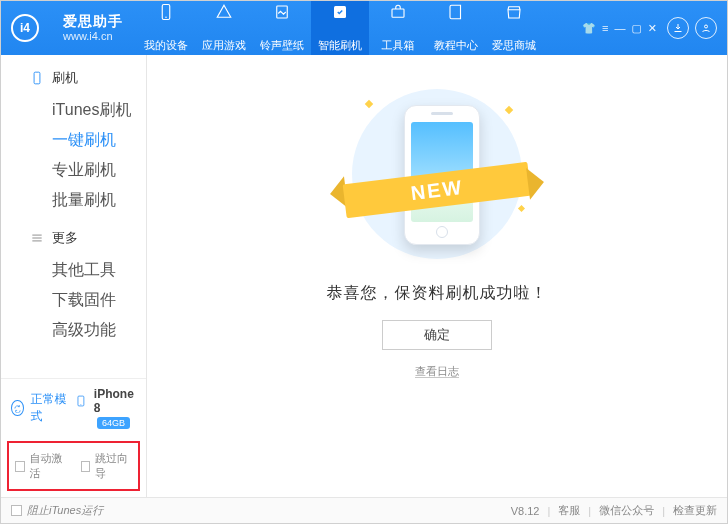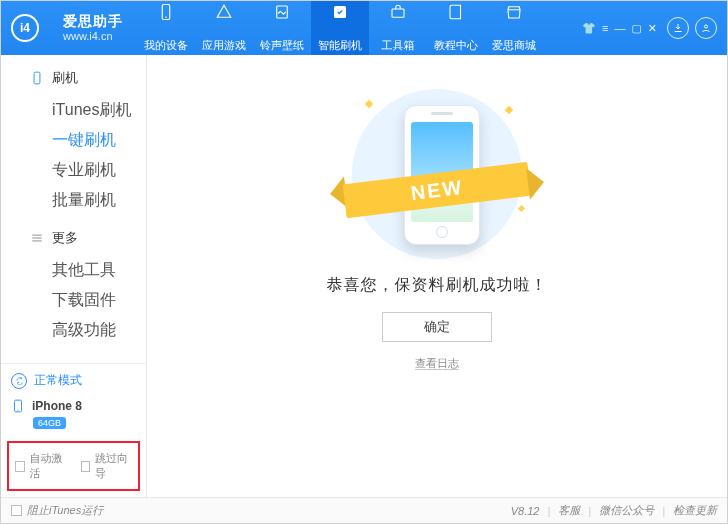--- a/index.html
+++ b/index.html
@@ -27,21 +27,21 @@
   .body { flex:1; display:flex; min-height:0; }
 
   
   .sidebar { width:146px; border-right:1px solid #e6e6e6; display:flex; flex-direction:column; }
   .side-scroll { flex:1; overflow:auto;padding-left:15px; }
   .side-group-h { display:flex; align-items:center; gap:8px; padding:14px 14px 8px 14px; color:#333; font-size:13px; }
   .side-group-h svg { width:14px; height:14px; }
   .side-list { padding-left:36px; }
   .side-item { height:30px; display:flex; align-items:center; color:#555; cursor:pointer; font-size:16px;}
   .side-item.active { color:#2b90f7; }
-  .side-bottom { border-top:1px solid #eee; padding:8px 10px; display:flex; flex-direction:column; gap:8px; }
+  .side-bottom { border-top:1px solid #eee; padding:8px 10px; display:flex; flex-direction:row; gap:8px; }
   .mode-row { display:flex; align-items:center; gap:7px; color:#2b90f7; font-size:12px;}
   .mode-row .mode-icon { width:16px; height:16px; border:1.5px solid #2b90f7; border-radius:50%; display:flex; align-items:center; justify-content:center; }
   .mode-row .mode-icon svg{ width:9px;height:9px; }
   .dev-row { display:flex; align-items:center; gap:7px; }
   .dev-row svg { width:14px; height:18px; }
   .dev-name { font-size:12px; color:#444; font-weight:600;}
   .badge { background:#3da3ff; color:#fff; font-size:9px; padding:1px 5px; border-radius:3px; margin-left:22px; margin-top:-2px; display:inline-block;}
   .red-box { border:2px solid #e23; margin:4px 6px 6px 6px; padding:8px 6px; display:flex; gap:14px; }
   .chk { display:flex; align-items:center; gap:5px; color:#888; font-size:11px;}
   .chk .box { width:11px; height:11px; border:1px solid #bbb; background:#fff; }
@@ -54,28 +54,28 @@
   .spark.s1{ top:12px; left:34px;} .spark.s2{ top:18px; right:30px;} .spark.s3{ bottom:48px; right:18px; width:5px;height:5px;}
   .phone { position:absolute; width:76px; height:140px; border-radius:12px; background:#fff; box-shadow:0 6px 14px rgba(0,0,0,.15); border:1px solid #e3e8ef; top:16px; left:72px; }
   .phone:before{content:"";position:absolute;top:6px;left:50%;transform:translateX(-50%);width:22px;height:3px;border-radius:2px;background:#d8e0ea;}
   .phone:after{content:"";position:absolute;bottom:6px;left:50%;transform:translateX(-50%);width:10px;height:10px;border-radius:50%;border:1.5px solid #d8e0ea;}
   .phone .scr{position:absolute;inset:16px 6px 22px 6px;border-radius:3px;background:linear-gradient(180deg,#55bfff 0%,#a6e2ff 65%,#eafaf0 65%,#d6f3e1 100%);}
   .ribbon { position:absolute; top:78px; left:0; width:210px; height:50px; }
   .ribbon .band{position:absolute;left:12px;right:12px;top:6px;height:34px;background:#ffc93c;transform:rotate(-7deg);display:flex;align-items:center;justify-content:center;color:#fff;font-weight:800;font-size:20px;letter-spacing:2px;border-radius:2px;}
   .ribbon .tail{position:absolute;width:0;height:0;border-top:16px solid transparent;border-bottom:16px solid transparent;}
   .ribbon .tail.l{left:-2px;top:10px;border-right:16px solid #eab52e;transform:rotate(-7deg);}
   .ribbon .tail.r{right:-2px;top:0px;border-left:16px solid #eab52e;transform:rotate(-7deg);}
-  .success-txt { margin-top:16px; font-size:16px; color:#333; letter-spacing:1px;}
+  .success-txt { margin-top:24px; font-size:16px; color:#333; letter-spacing:1px;}
   .ok-btn { margin-top:16px; width:110px; height:30px; border:1px solid #ccc; background:#fff; display:flex; align-items:center; justify-content:center; cursor:pointer; font-size:13px; color:#444;}
   .log-link { margin-top:14px; font-size:11px; color:#8b8b8b; cursor:pointer; text-decoration:underline; text-underline-offset:2px; text-decoration-color:#c7c7c7;}
 
   
   .footer { height:26px; border-top:1px solid #e6e6e6; display:flex; align-items:center; padding:0 10px; color:#888; font-size:11px; background:#fafafa;}
   .footer .chk{color:#888;font-style:italic;}
-  .footer-right{margin-left:auto;display:flex;align-items:center;gap:8px;font-style:italic;}
+  .footer-right{margin-left:auto;display:flex;align-items:center;gap:8px;}
   .sep{color:#ccc;}
 </style>
 </head>
 <body>
 
 <div class="app">
 
   <div class="header">
     <div class="logo-wrap">
       <div class="logo-circle">i4</div>

